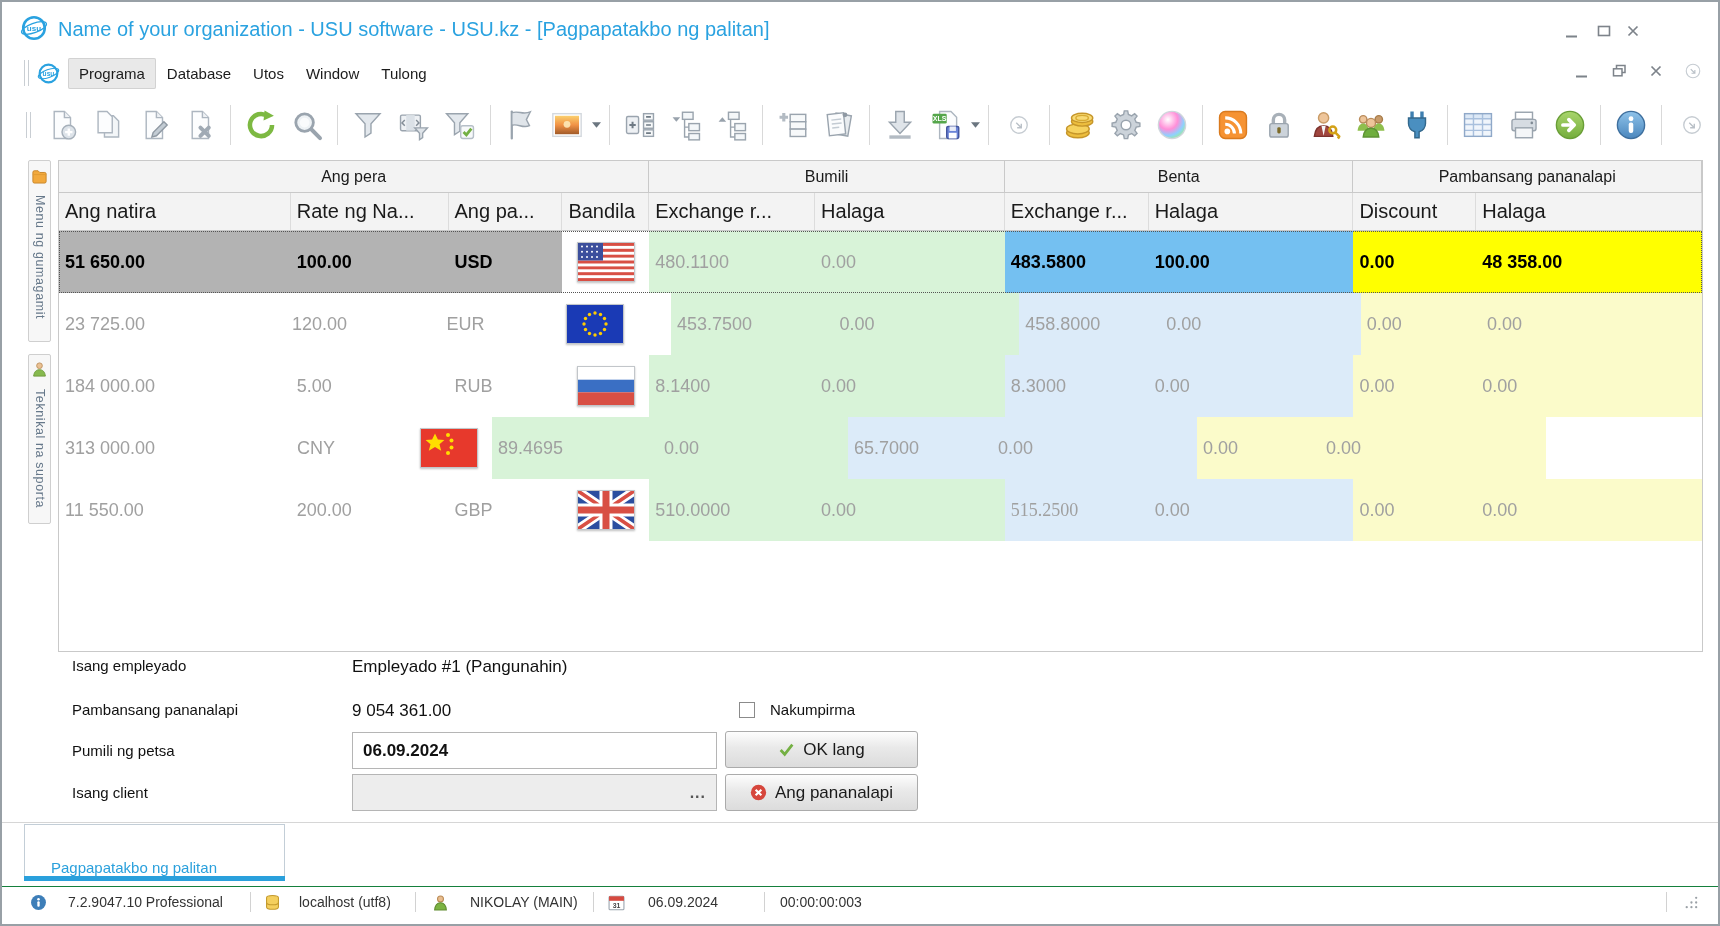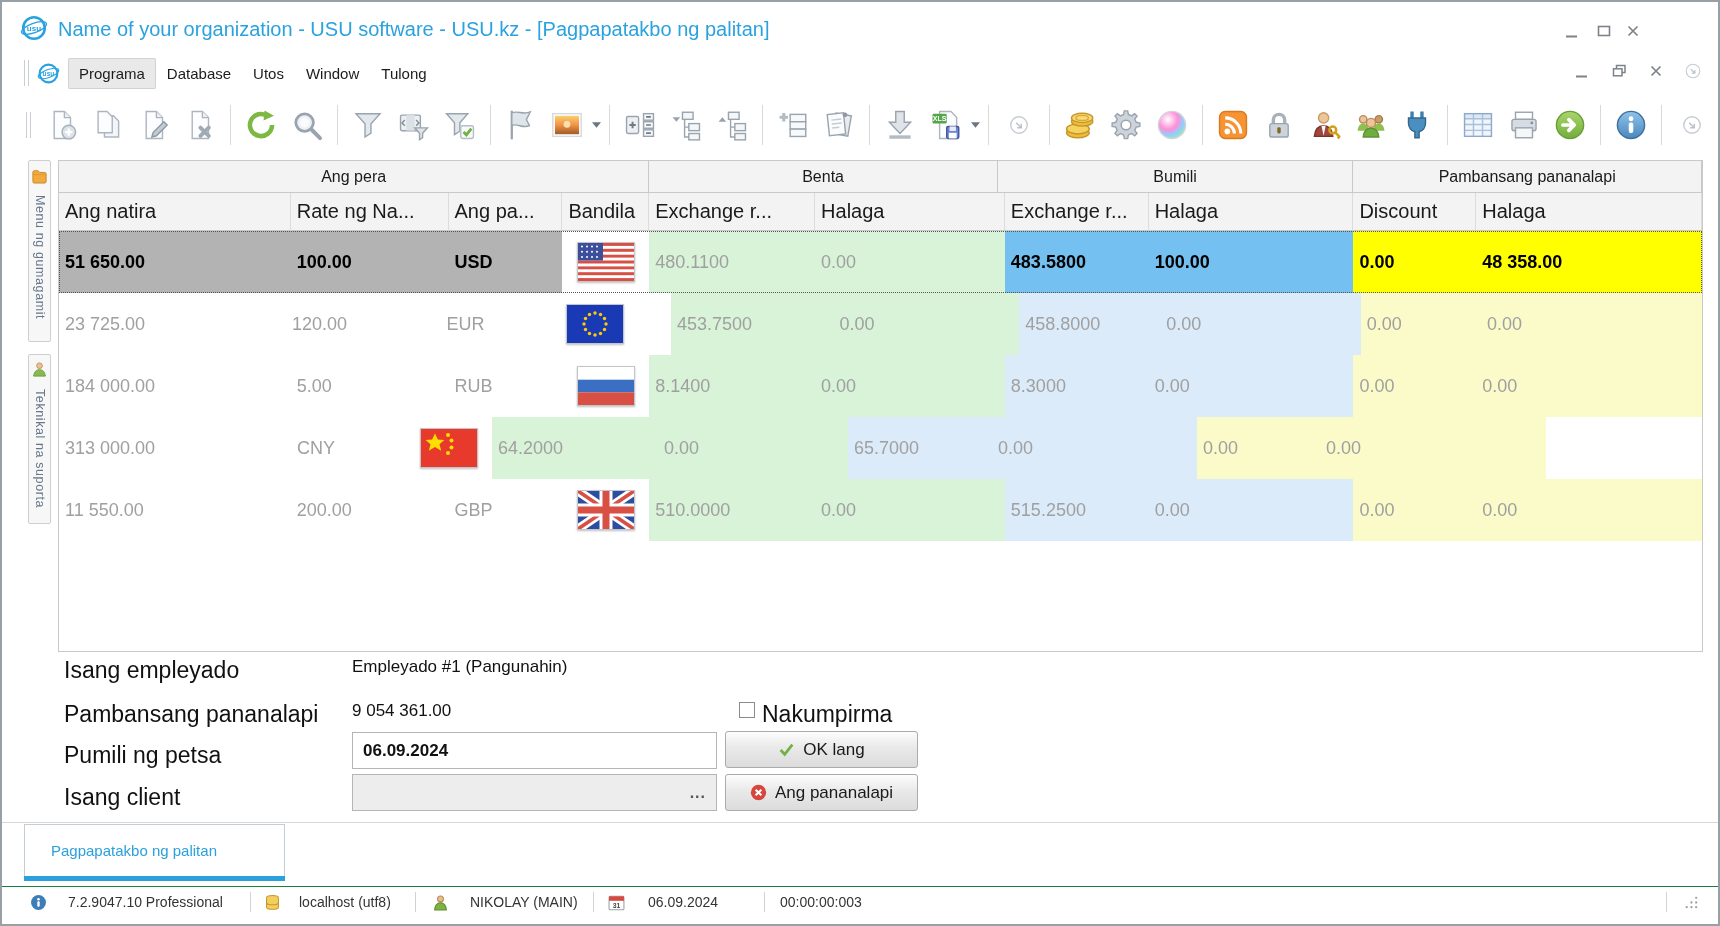--- a/index.html
+++ b/index.html
@@ -46,36 +46,36 @@
   .c-buy{background:#d8f3d8;}
   .c-sell{background:#dcebf9;}
   .c-nat{background:#fbfbca;}
   .c-flag{display:flex;align-items:center;justify-content:center;padding-left:0;}
   .flag{width:58px;height:40px;border:1px solid #c2c6ca;box-shadow:0 1px 2px rgba(0,0,0,.25);display:block;}
   .row.sel{outline:1px dotted #555;outline-offset:-1px;z-index:2;}
   .row.sel .c-plain{background:#b3b3b3;color:#000;font-weight:bold;}
   .row.sel .c-sell{background:#74c0f1;color:#000;font-weight:bold;}
   .row.sel .c-nat{background:#ffff00;color:#000;font-weight:bold;}
   
-  .form-label{position:absolute;font-size:23px;color:#111;white-space:nowrap;}
+  .form-label{position:absolute;font-size:15px;color:#111;white-space:nowrap;margin-left:8px;}
   .form-value{position:absolute;font-size:17px;color:#111;white-space:nowrap;}
   .combo{position:absolute;left:350px;width:365px;height:37px;border:1px solid #b5b5b5;background:#fff;
          display:flex;align-items:center;padding:0 10px;font-size:17px;font-weight:bold;color:#111;}
   .combo .spacer{flex:1;}
   .input-disabled{position:absolute;left:350px;width:365px;height:37px;border:1px solid #b5b5b5;background:#ededed;
          display:flex;align-items:center;padding:0 10px;font-size:16px;color:#444;}
   .checkbox{position:absolute;width:16px;height:16px;border:1px solid #8b8b8b;background:#fff;}
   .btn{position:absolute;left:723px;width:193px;height:37px;border:1px solid #ababab;border-radius:3px;
        background:linear-gradient(#fdfdfd,#e9e9e9 45%,#dcdcdc);display:flex;align-items:center;justify-content:center;
        gap:8px;font-size:17px;color:#1a1a1a;}
   .btn svg{width:17px;height:17px;}
   
   .tab-divider{position:absolute;left:0;top:820px;right:0;height:2px;background:#d6d6d6;border-bottom:1px solid #fff;}
   .doc-tab{position:absolute;left:22px;top:822px;width:261px;height:52px;background:#fff;border:1px solid #c3ced7;
-           border-bottom:none;display:flex;align-items:center;padding:0 14px;gap:12px;}
+           border-bottom:none;display:flex;align-items:flex-end;padding:0 14px;gap:12px;}
   .doc-tab .tab-label{font-size:15px;color:#2aa0dc;flex:1;}
   .tab-underline{position:absolute;left:22px;top:874px;width:261px;height:5px;background:#2aa0dc;}
   
   .statusbar{position:absolute;left:0;top:884px;right:0;height:30px;border-top:1px solid #15803d;font-size:14px;color:#333;}
   .sb-item{position:absolute;top:0;height:30px;display:flex;align-items:center;white-space:nowrap;}
   .sb-sep{position:absolute;top:5px;width:1px;height:20px;background:#d2d2d2;}
   .sb-item svg{width:17px;height:17px;}
 </style>
 </head>
 <body>
@@ -441,22 +441,22 @@
             <circle cx="9" cy="5" r="3" fill="#eac193" stroke="#bf9361"></circle>
             <path d="M2.8 16c.5-4.6 2.8-6.8 6.2-6.8s5.7 2.2 6.2 6.8z" fill="#86b94e" stroke="#6d9a3c"></path>
           </svg></span>
         <span class="vlabel">Teknikal na suporta</span>
       </div>
     </div>
 
   <div class="grid" id="data-grid">
       <div class="g-row">
         <div class="g-group" style="width: 591px;">Ang pera</div>
+        <div class="g-group" style="width: 356px;">Bumili</div>
         <div class="g-group" style="width: 349px;">Benta</div>
-        <div class="g-group" style="width: 356px;">Bumili</div>
         <div class="g-group" style="width: 349px;">Pambansang pananalapi</div>
       </div>
       <div class="g-row">
         <div class="g-head" style="width: 232px;">Ang natira</div>
         <div class="g-head" style="width: 158px;">Rate ng Na...</div>
         <div class="g-head" style="width: 114px;">Ang pa...</div>
         <div class="g-head" style="width: 87px;">Bandila</div>
         <div class="g-head" style="width: 166px;">Exchange r...</div>
         <div class="g-head" style="width: 190px;">Halaga</div>
         <div class="g-head" style="width: 144px;">Exchange r...</div>
@@ -559,21 +559,21 @@
               <rect width="56" height="38" fill="#e7392c"></rect>
               <polygon points="14,4.5 16.9,10.6 23.4,11 18.5,15.3 20.2,21.8 14,18 7.8,21.8 9.5,15.3 4.6,11 11.1,10.6" fill="#ffde00"></polygon>
               <g fill="#ffde00">
                 <circle cx="27" cy="6" r="2"></circle>
                 <circle cx="30.5" cy="11.5" r="2"></circle>
                 <circle cx="30.5" cy="18.5" r="2"></circle>
                 <circle cx="27" cy="24" r="2"></circle>
               </g>
             </svg></span>
         </div>
-        <div class="cell c-buy" style="width: 166px;">64.2000</div>
+        <div class="cell c-buy" style="width: 166px;">89.4695</div>
         <div class="cell c-buy" style="width: 190px;">0.00</div>
         <div class="cell c-sell" style="width: 144px;">65.7000</div>
         <div class="cell c-sell" style="width: 205px;">0.00</div>
         <div class="cell c-nat" style="width: 123px;">0.00</div>
         <div class="cell c-nat" style="width: 226px;">0.00</div>
       </div>
       <div class="row">
         <div class="cell c-plain" style="width: 232px;">11 550.00</div>
         <div class="cell c-plain" style="width: 158px;">200.00</div>
         <div class="cell c-plain" style="width: 114px;">GBP</div>
@@ -581,21 +581,21 @@
           <span class="flag"><svg viewBox="0 0 56 38" xmlns="http://www.w3.org/2000/svg">
               <rect width="56" height="38" fill="#2b4ea0"></rect>
               <path d="M0 0L56 38M56 0L0 38" stroke="#fff" stroke-width="9"></path>
               <path d="M0 0L56 38M56 0L0 38" stroke="#d84f44" stroke-width="3.6"></path>
               <path d="M28 0V38M0 19H56" stroke="#fff" stroke-width="13"></path>
               <path d="M28 0V38M0 19H56" stroke="#d84f44" stroke-width="7"></path>
             </svg></span>
         </div>
         <div class="cell c-buy" style="width: 166px;">510.0000</div>
         <div class="cell c-buy" style="width: 190px;">0.00</div>
-        <div class="cell c-sell" style="width: 144px;">515.2500</div>
+        <div class="cell c-sell" style="width: 144px; font-family: Liberation Serif, serif;">515.2500</div>
         <div class="cell c-sell" style="width: 205px;">0.00</div>
         <div class="cell c-nat" style="width: 123px;">0.00</div>
         <div class="cell c-nat" style="width: 226px;">0.00</div>
       </div>
     </div>
 
   <div>
     <span class="form-label" style="left:62px;top:655px;">Isang empleyado</span>
     <span class="form-value" style="left:350px;top:655px;">Empleyado #1 (Pangunahin)</span>
 

